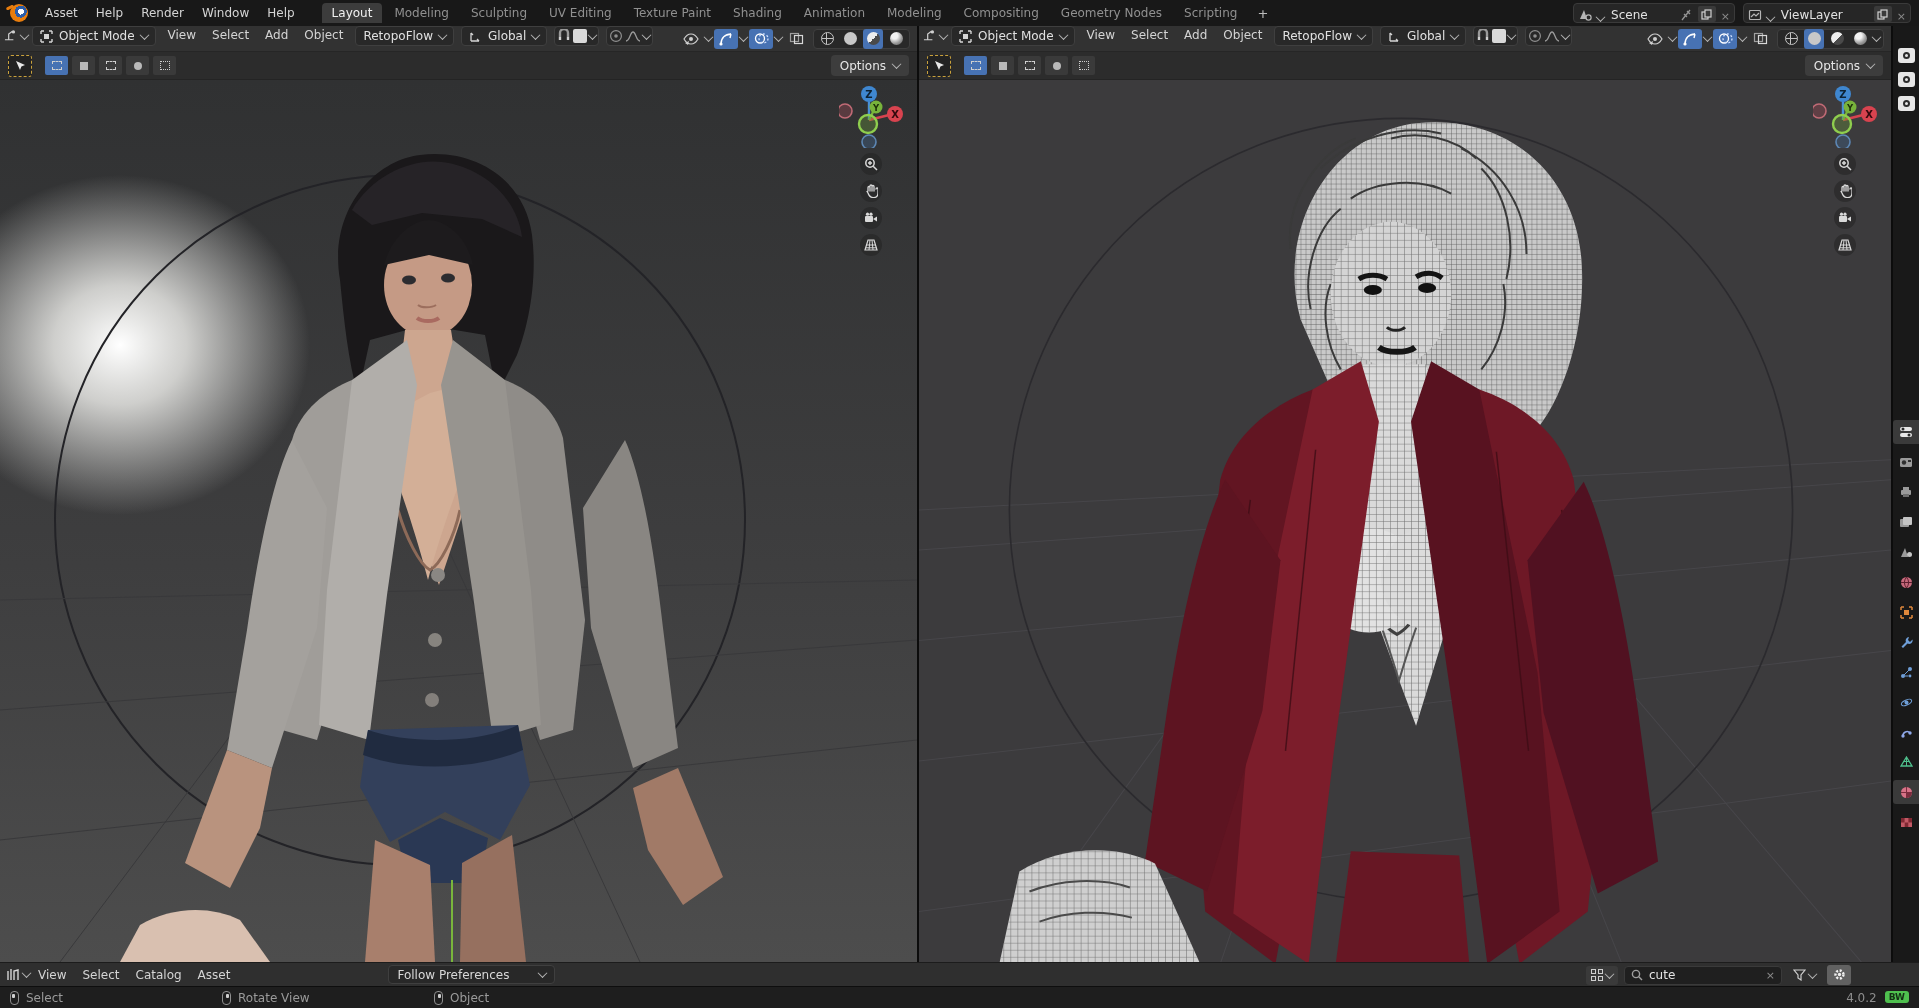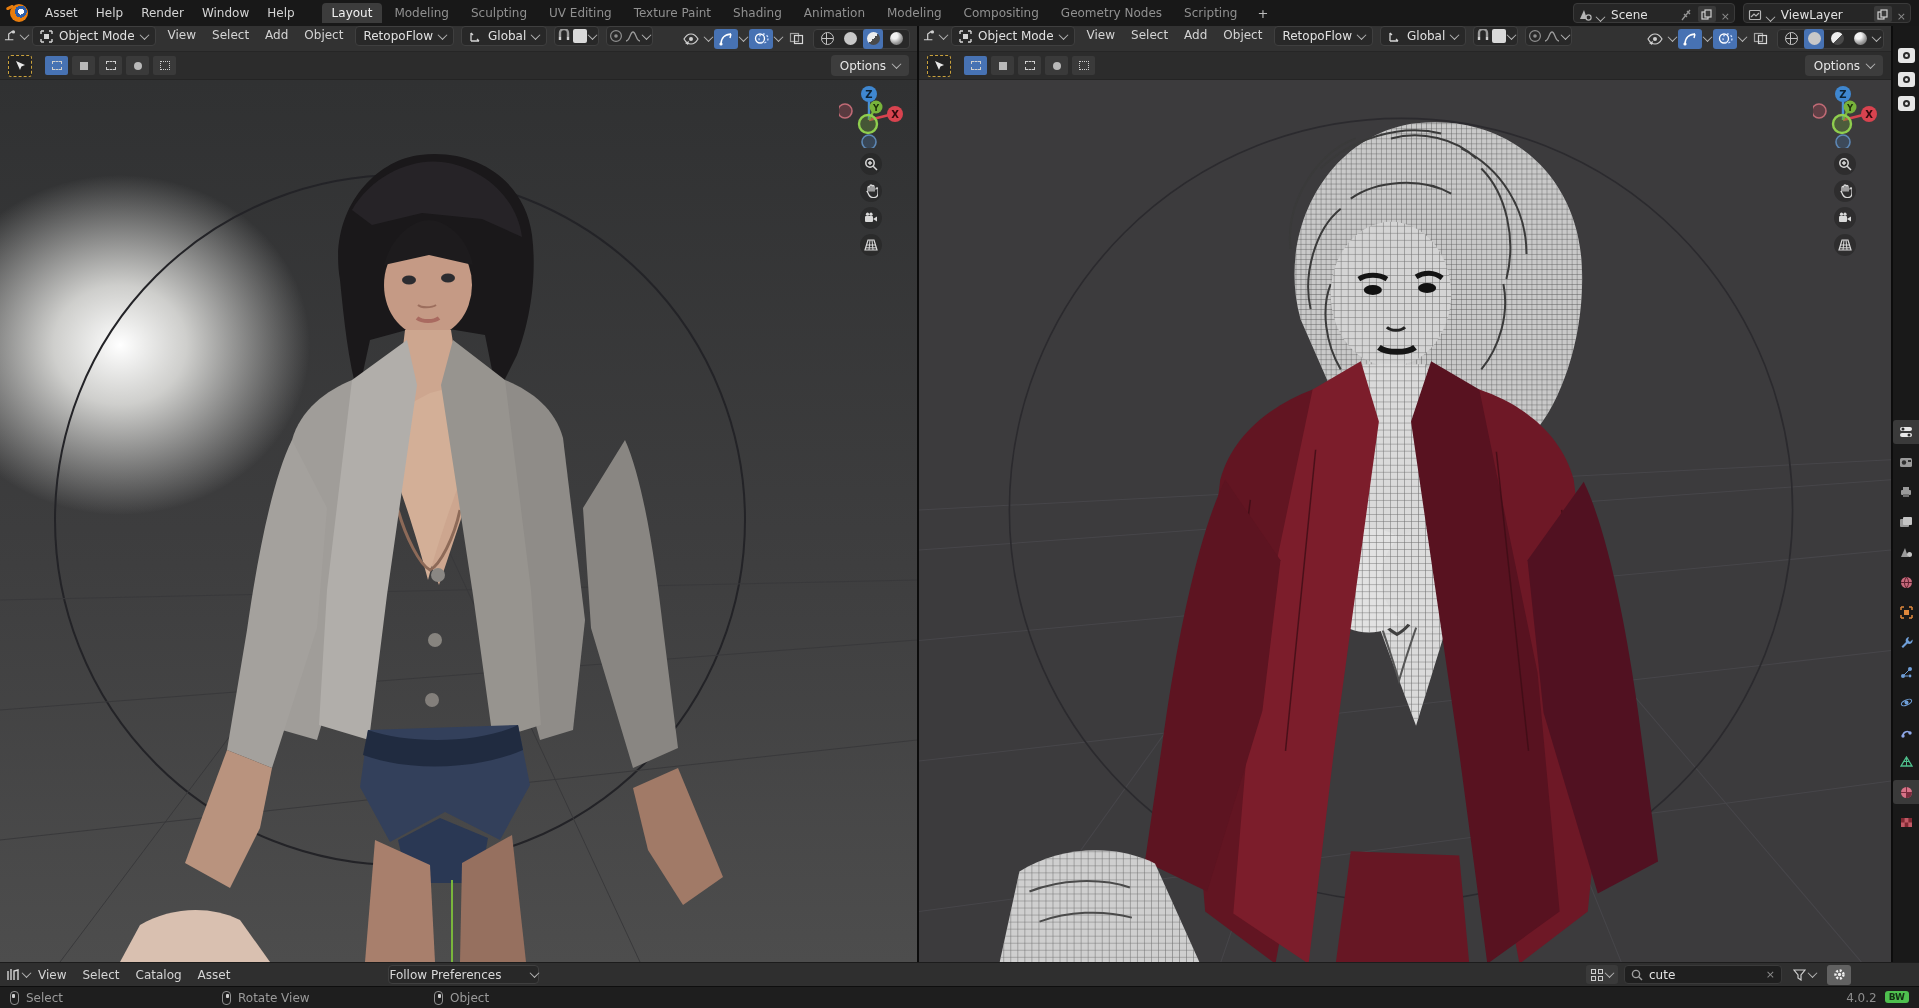--- a/index.html
+++ b/index.html
@@ -79,22 +79,22 @@
   .axis-gizmo { width:64px; height:64px; }
   .nav-btn { width:22px; height:22px; border-radius:50%; background:rgba(35,35,35,.55);
     display:flex; align-items:center; justify-content:center; margin-top:5px; }
   .nav-btn svg { display:block; }
 
   
   .shelf-header { height:24px; background:#2f2f2f; border-top:1px solid #1c1c1c;
     display:flex; align-items:center; padding:0 6px; flex:none; }
   .shelf-header .menu-item { padding:2px 8px; }
   .shelf-select { background:#282828; border:1px solid #3f3f3f; border-radius:4px; height:19px;
-    display:flex; align-items:center; gap:30px; padding:0 0; margin-left:150px; min-width:135px; }
-  .shelf-right { margin-left:auto; display:flex; align-items:center; gap:6px; padding-right:62px; }
+    display:flex; align-items:center; gap:30px; padding:0 8px; margin-left:150px; min-width:135px; }
+  .shelf-right { margin-left:auto; display:flex; align-items:flex-end; gap:6px; padding-right:62px; }
   .disp-btn { display:flex; align-items:center; gap:3px; background:#3a3a3a; border-radius:3px;
     height:19px; padding:0 5px; }
   .grid-glyph { display:grid; grid-template-columns:5px 5px; gap:2px; }
   .grid-glyph i { width:5px; height:5px; border:1px solid #cfcfcf; }
   .search-box { display:flex; align-items:center; background:#1f1f1f; border:1px solid #3a3a3a;
     border-radius:4px; height:19px; width:158px; padding:0 6px; gap:6px; }
   .search-box .val { color:#e3e3e3; flex:1; }
   .gear-btn { width:24px; height:20px; background:#616161; border-radius:3px; display:flex;
     align-items:center; justify-content:center; }
 

